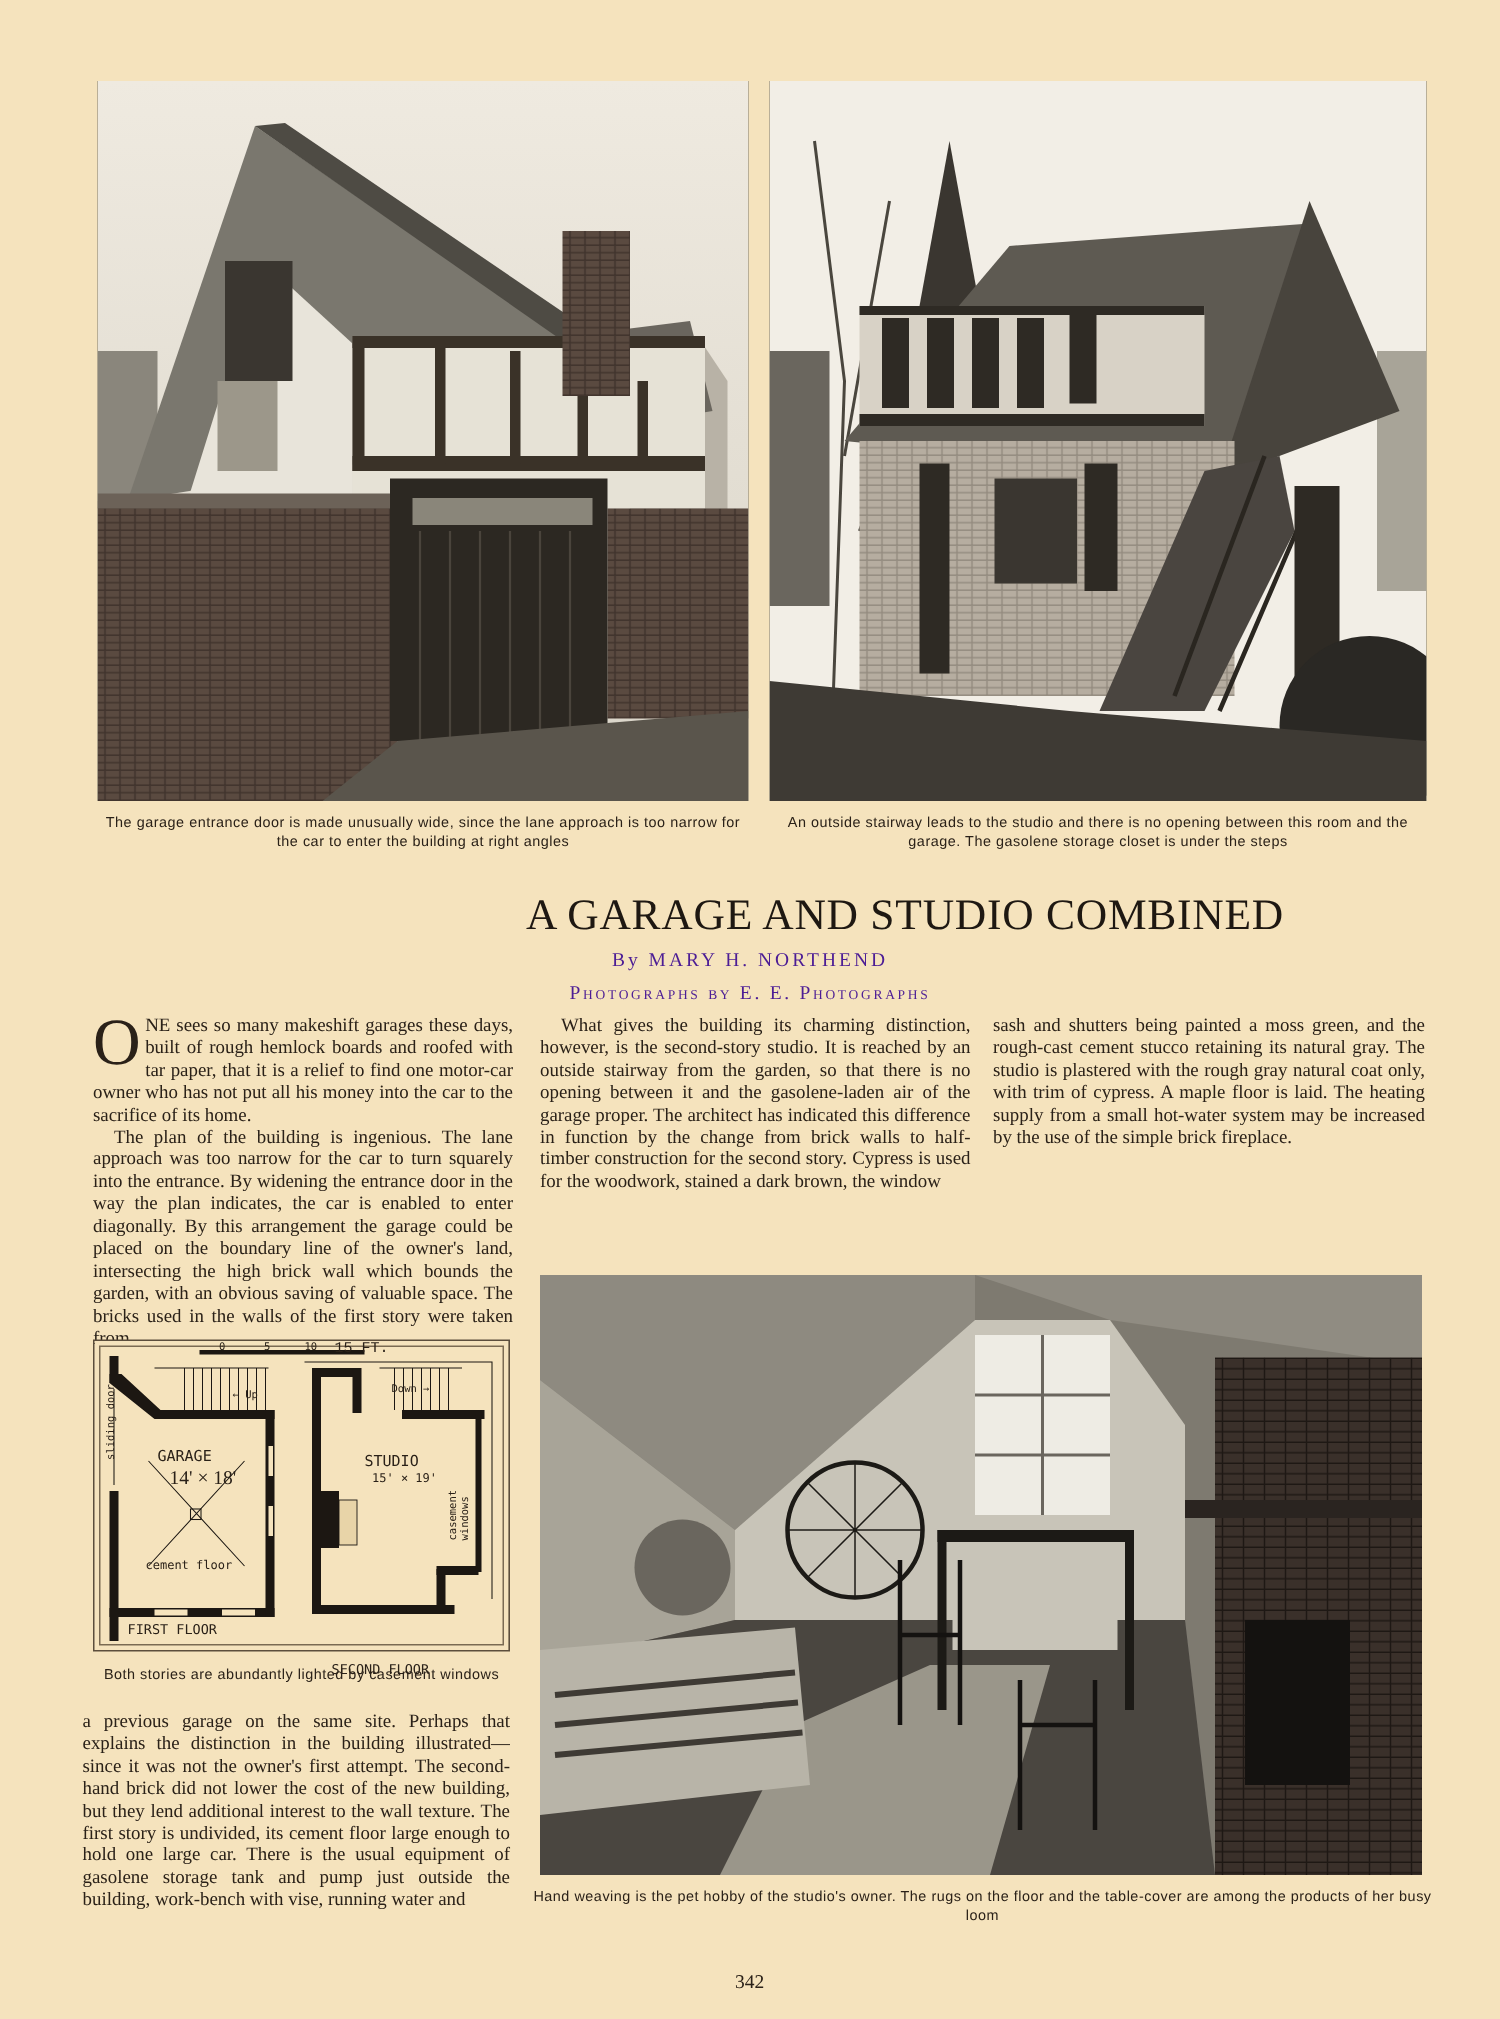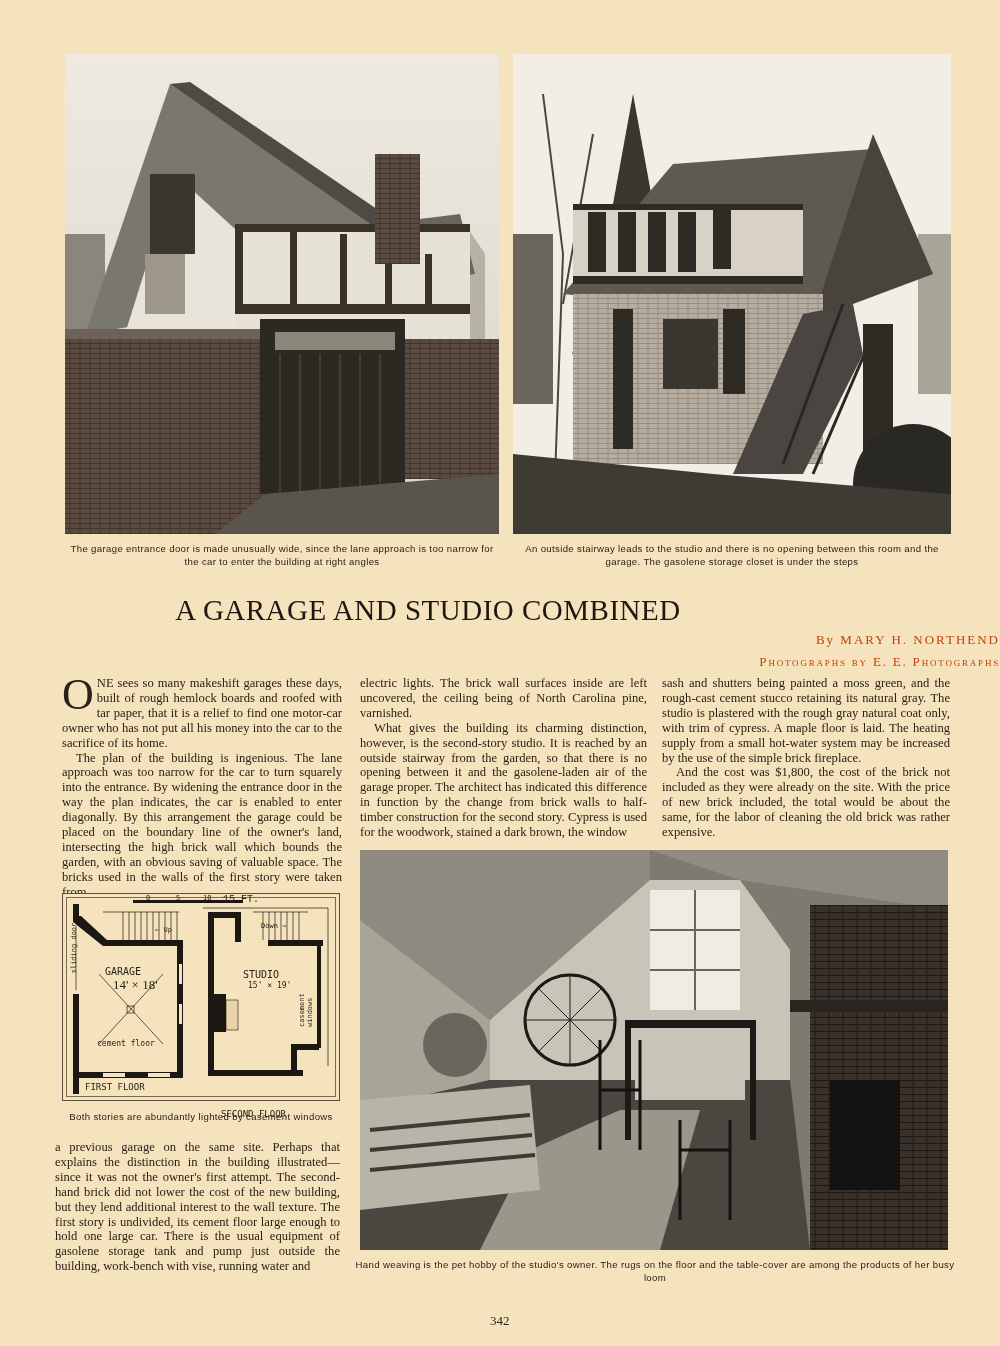--- a/index.html
+++ b/index.html
@@ -8,24 +8,24 @@
     background:#f5e3bd;
     font-family:"Liberation Serif", "DejaVu Serif", serif;
     color:#2a2118;
   }
   .photo { position:absolute; overflow:hidden; background:#6e6a5e; }
   .cap {
     position:absolute; font-family:"Liberation Sans", "DejaVu Sans", sans-serif;
     font-size:9.6px; line-height:13px; text-align:center; color:#2a2118; letter-spacing:0.35px;
   }
   .title {
-    position:absolute; left:0; width:856px; top:594px; text-align:center;
+    position:absolute; left:0; width:856px; top:594px; text-align:right;
     font-size:29px; letter-spacing:0.5px; color:#1e1812; font-weight:normal;
   }
-  .byline { position:absolute; left:0; width:1000px; text-align:right; font-size:13px; letter-spacing:2px; color:#c2410c; }
+  .byline { position:absolute; left:0; width:1000px; text-align:center; font-size:13px; letter-spacing:2px; color:#4c1d95; }
   .col {
     position:absolute; font-size:12.6px; line-height:14.9px; text-align:justify; color:#2a2118;
   }
   .col p { margin:0; text-indent:14px; }
   .col p.first { text-indent:0; }
   .drop { float:left; font-size:44px; line-height:34px; margin:2px 3px 0 0; }
   .plan-box { position:absolute; left:62px; top:893px; width:276px; height:206px; border:1px solid #5c4e3c; box-shadow:inset 0 0 0 3px #f5e3bd, inset 0 0 0 4px #7a6a52; }
   .plan-label { position:absolute; font-family:"DejaVu Sans Mono", monospace; font-size:9px; color:#2a2118; }
   .pagenum { position:absolute; left:490px; top:1313px; font-size:13px; color:#2a2118; }
 </style>
@@ -206,27 +206,25 @@
   <span class="plan-label" style="left:22px; top:188px; font-size:9px;">FIRST FLOOR</span>
   <span class="plan-label" style="left:158px; top:188px; font-size:9px;margin-top:27px;">SECOND FLOOR</span>
 </div>
 <div class="cap" style="left:62px; top:1110px; width:278px;">Both stories are abundantly lighted by casement windows</div>
 
 <div class="col" style="left:55px; top:1140px; width:285px;">
   <p class="first">a previous garage on the same site. Perhaps that explains the distinction in the building illustrated—since it was not the owner's first attempt. The second-hand brick did not lower the cost of the new building, but they lend additional interest to the wall texture. The first story is undivided, its cement floor large enough to hold one large car. There is the usual equipment of gasolene storage tank and pump just outside the building, work-bench with vise, running water and</p>
 </div>
 
 <div class="col" style="left:360px; top:676px; width:287px;">
-  <p class="first">electric lights. The brick wall surfaces inside are left uncovered, the ceiling being of North Carolina pine, varnished.</p>
   <p>What gives the building its charming distinction, however, is the second-story studio. It is reached by an outside stairway from the garden, so that there is no opening between it and the gasolene-laden air of the garage proper. The architect has indicated this difference in function by the change from brick walls to half-timber construction for the second story. Cypress is used for the woodwork, stained a dark brown, the window</p>
 </div>
 
 <div class="col" style="left:662px; top:676px; width:288px;">
   <p class="first">sash and shutters being painted a moss green, and the rough-cast cement stucco retaining its natural gray. The studio is plastered with the rough gray natural coat only, with trim of cypress. A maple floor is laid. The heating supply from a small hot-water system may be increased by the use of the simple brick fireplace.</p>
-  <p>And the cost was $1,800, the cost of the brick not included as they were already on the site. With the price of new brick included, the total would be about the same, for the labor of cleaning the old brick was rather expensive.</p>
 </div>
 
 <div class="photo" style="left:360px; top:850px; width:588px; height:400px;">
   <svg width="588" height="400" viewBox="0 0 588 400">
     <defs>
       <pattern id="brick3" width="14" height="7" patternUnits="userSpaceOnUse">
           <rect width="14" height="7" fill="#3a302a"></rect>
           <path d="M0 6.5H14M7 0V6.5" stroke="#1e1814" stroke-width="1"></path>
         </pattern>
     </defs>

